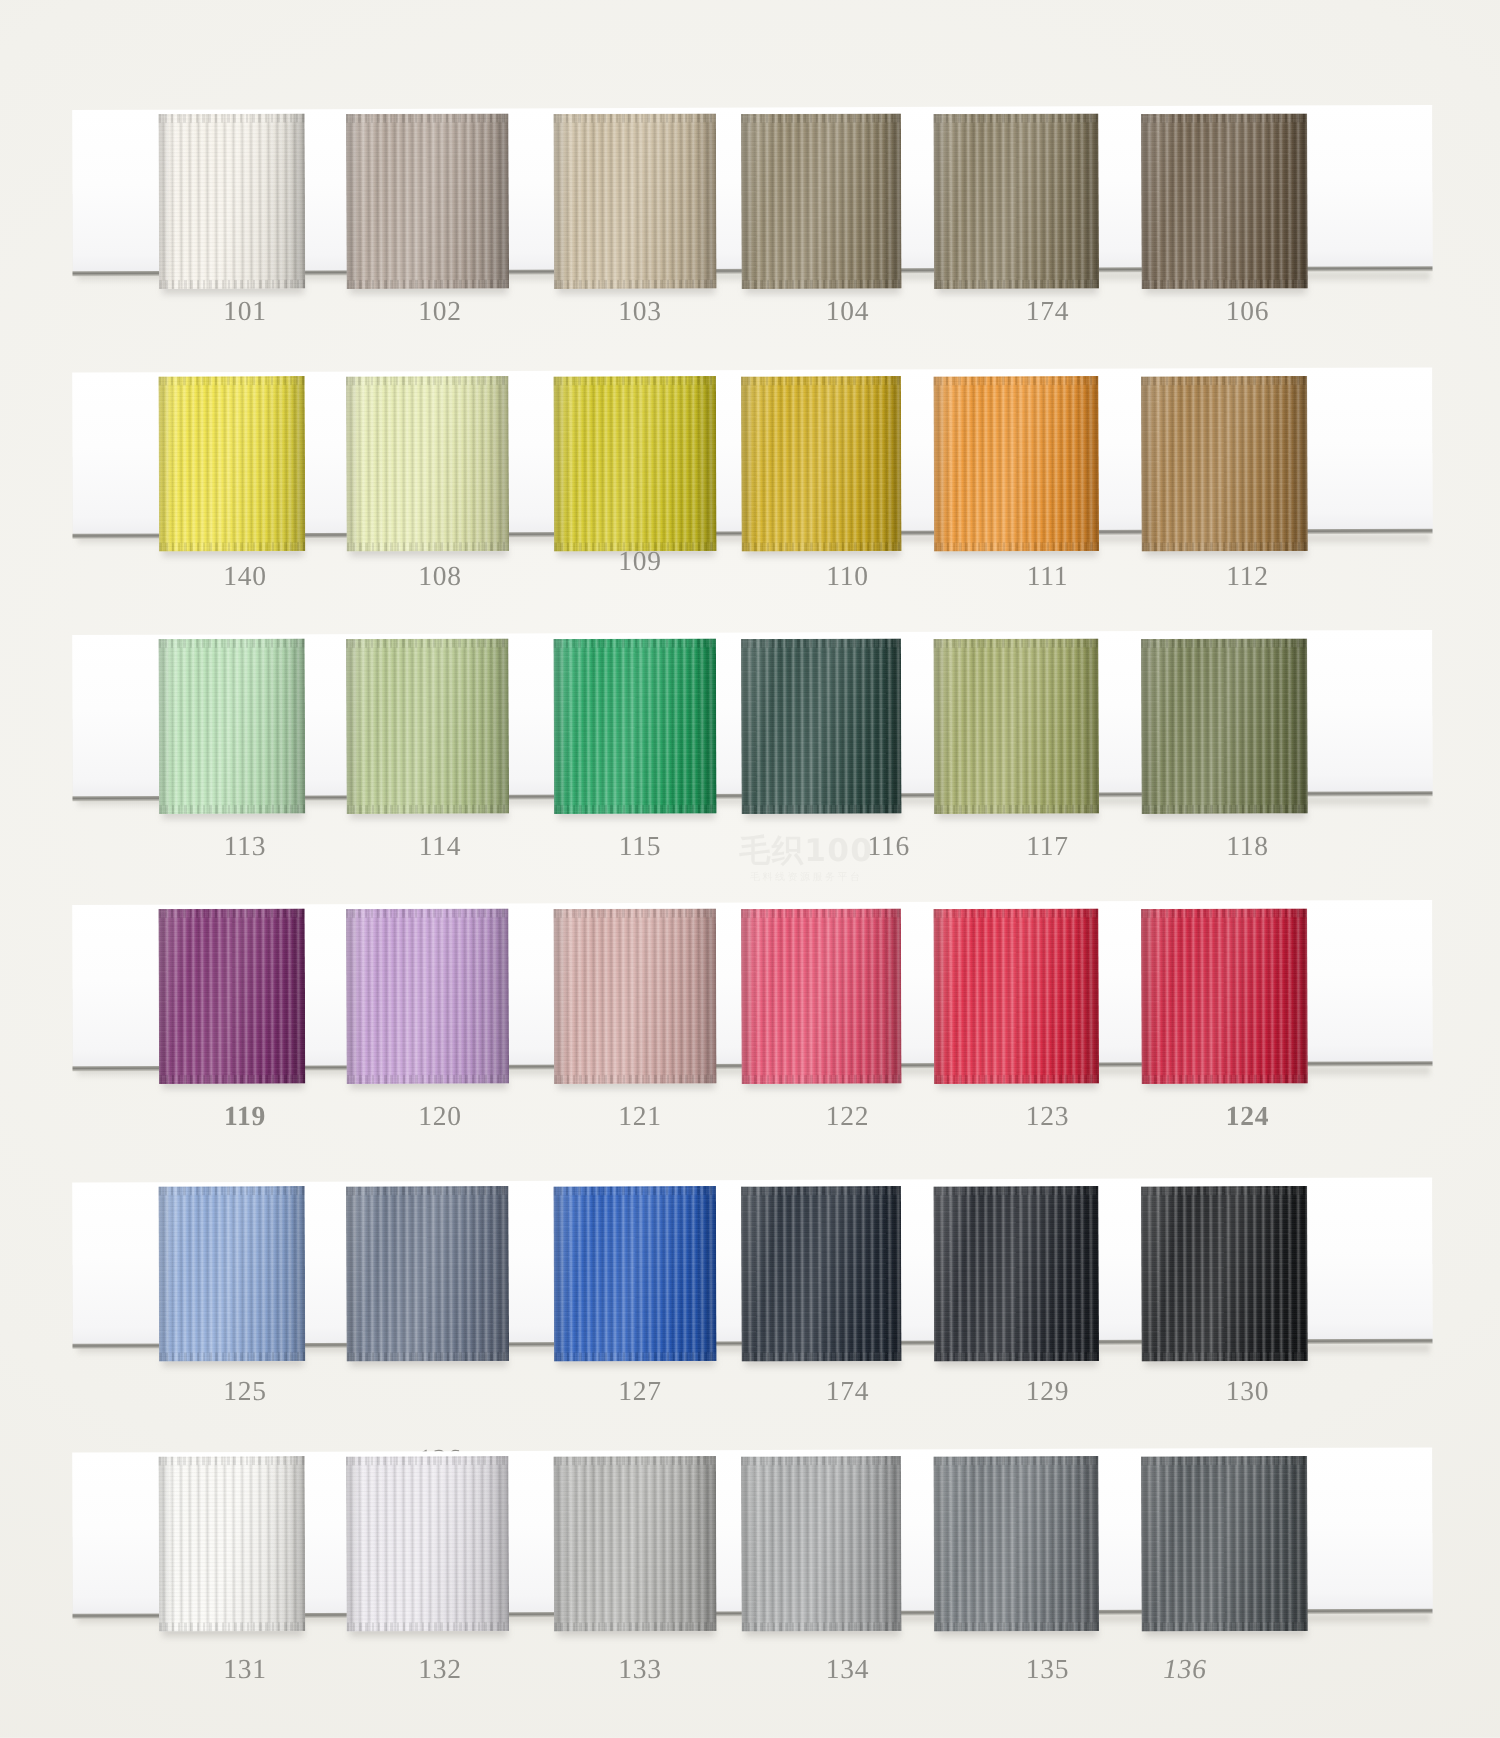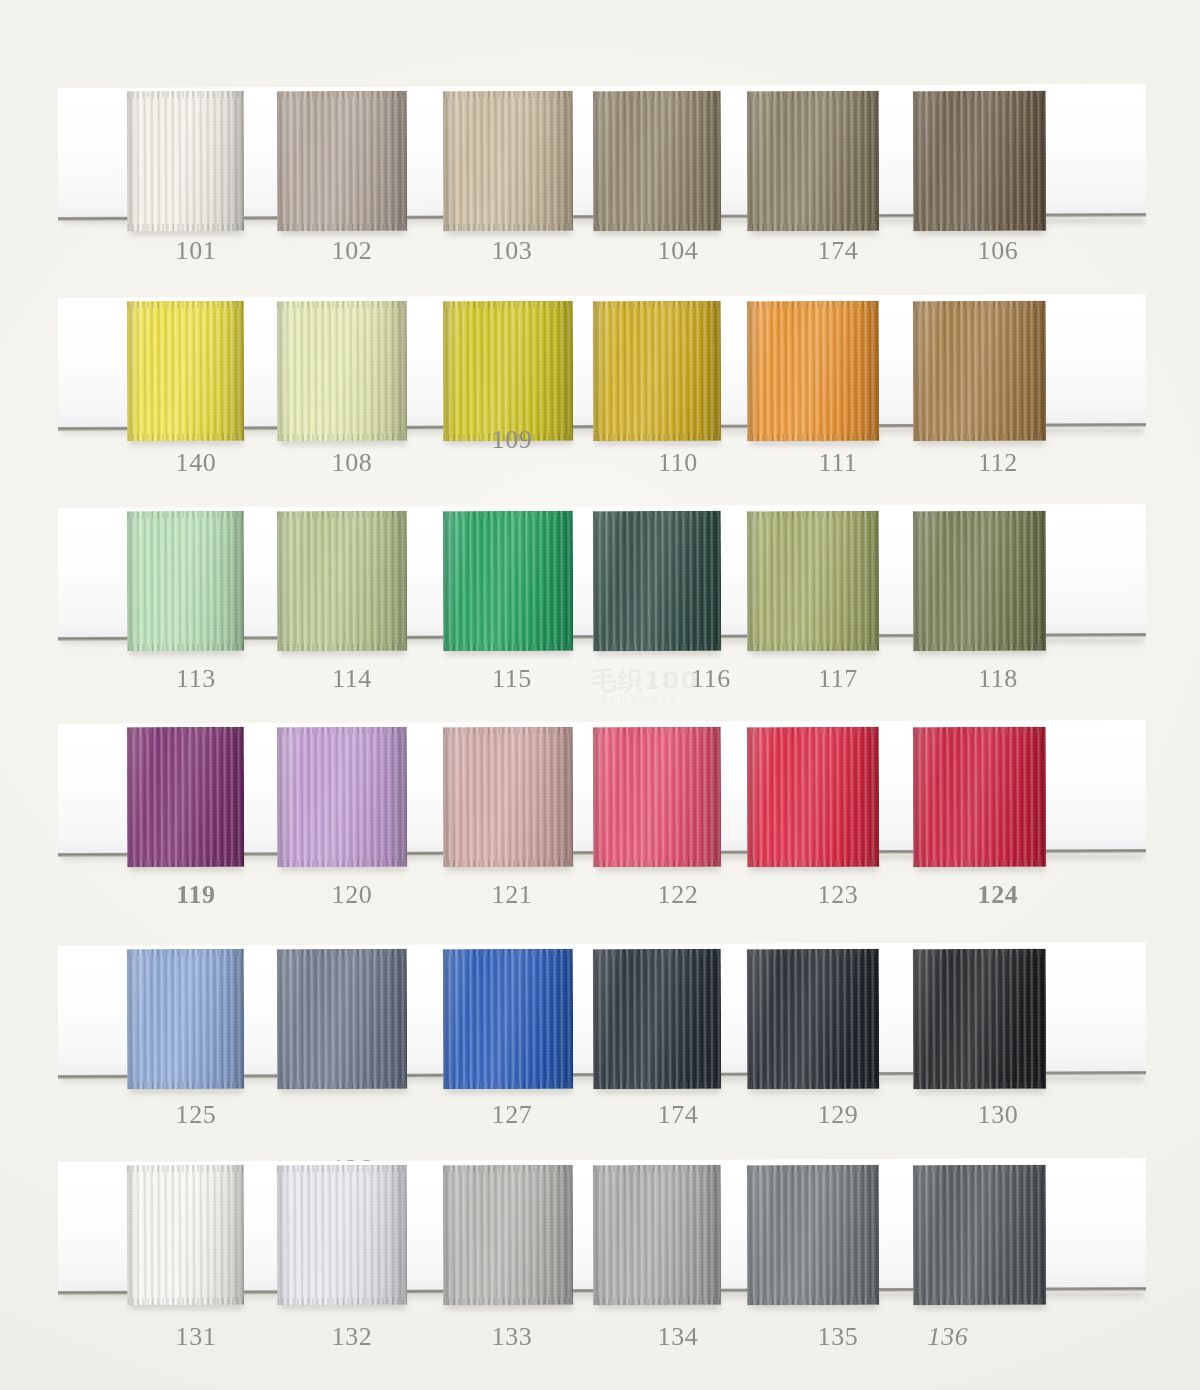--- a/index.html
+++ b/index.html
@@ -108,21 +108,21 @@
     position:absolute;
     background:rgba(90,88,80,.22);
     filter:blur(3px);
   }
 
   
   .label{
     position:absolute;
     text-align:center;
     font-family:"Liberation Serif", serif;
-    font-size:26px;
+    font-size:22px;
     letter-spacing:.6px;
     color:#8e8d88;
     user-select:none;
   }
 
   
   #watermark{
     position:absolute;
     left:560px;top:668px;
     width:170px;
@@ -245,21 +245,21 @@
       <div class="swatch-shadow" style="left: 446px; top: 437px; width: 126px; height: 8px;"></div>
       <div class="swatch" style="left: 443px; top: 301px; width: 130px; height: 140px; transform: rotate(-0.22deg);">
         <div class="base" style="background: linear-gradient(93deg, rgb(216, 206, 51) 0%, rgb(212, 200, 28) 30%, rgb(212, 200, 28) 70%, rgb(191, 180, 25) 100%);"></div>
         <div class="threads"></div>
         <div class="knit"></div>
         <div class="sheen"></div>
         <div class="shade"></div>
         <div class="fuzz-top"></div>
         <div class="fuzz-bot"></div>
       </div>
-      <div class="label" style="left: 467px; top: 425px; width: 90px;">109</div>
+      <div class="label" style="left: 467px; top: 436px; width: 90px;">109</div>
       <div class="swatch-shadow" style="left: 596px; top: 437px; width: 124px; height: 8px;"></div>
       <div class="swatch" style="left: 593px; top: 301px; width: 128px; height: 140px; transform: rotate(-0.22deg);">
         <div class="base" style="background: linear-gradient(93deg, rgb(215, 182, 46) 0%, rgb(211, 174, 23) 30%, rgb(211, 174, 23) 70%, rgb(190, 157, 21) 100%);"></div>
         <div class="threads"></div>
         <div class="knit"></div>
         <div class="sheen"></div>
         <div class="shade"></div>
         <div class="fuzz-top"></div>
         <div class="fuzz-bot"></div>
       </div>

